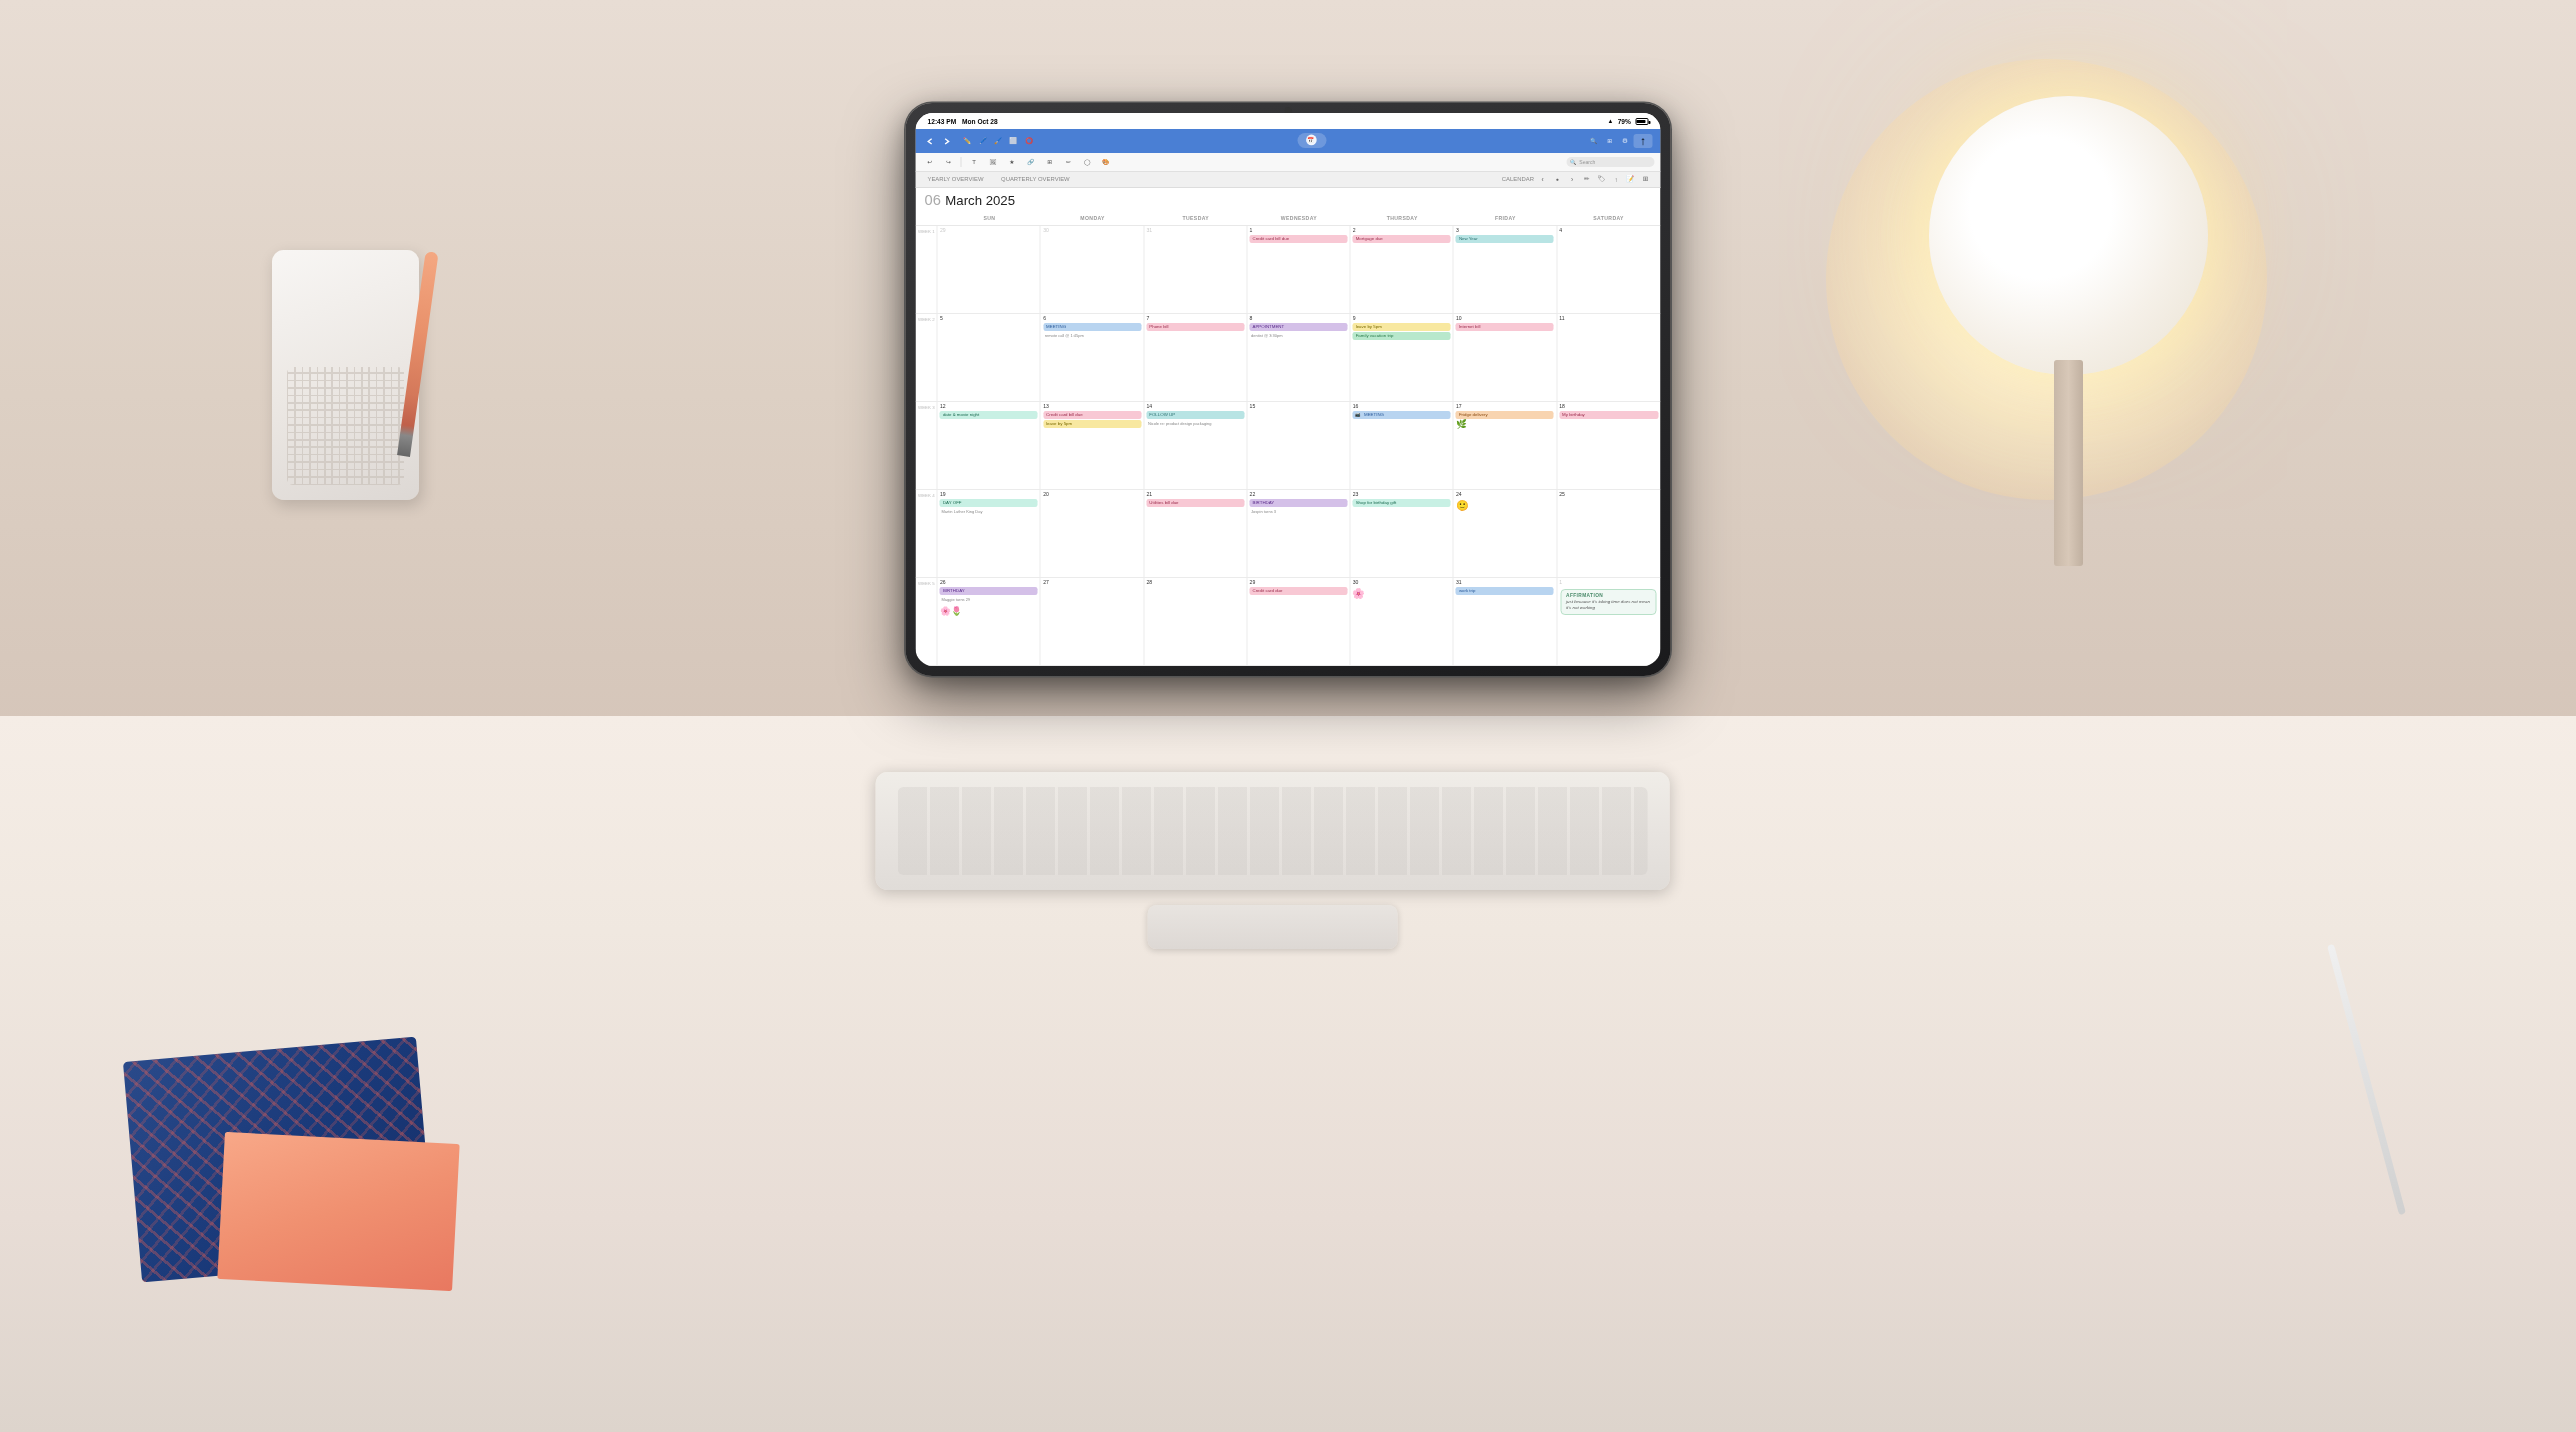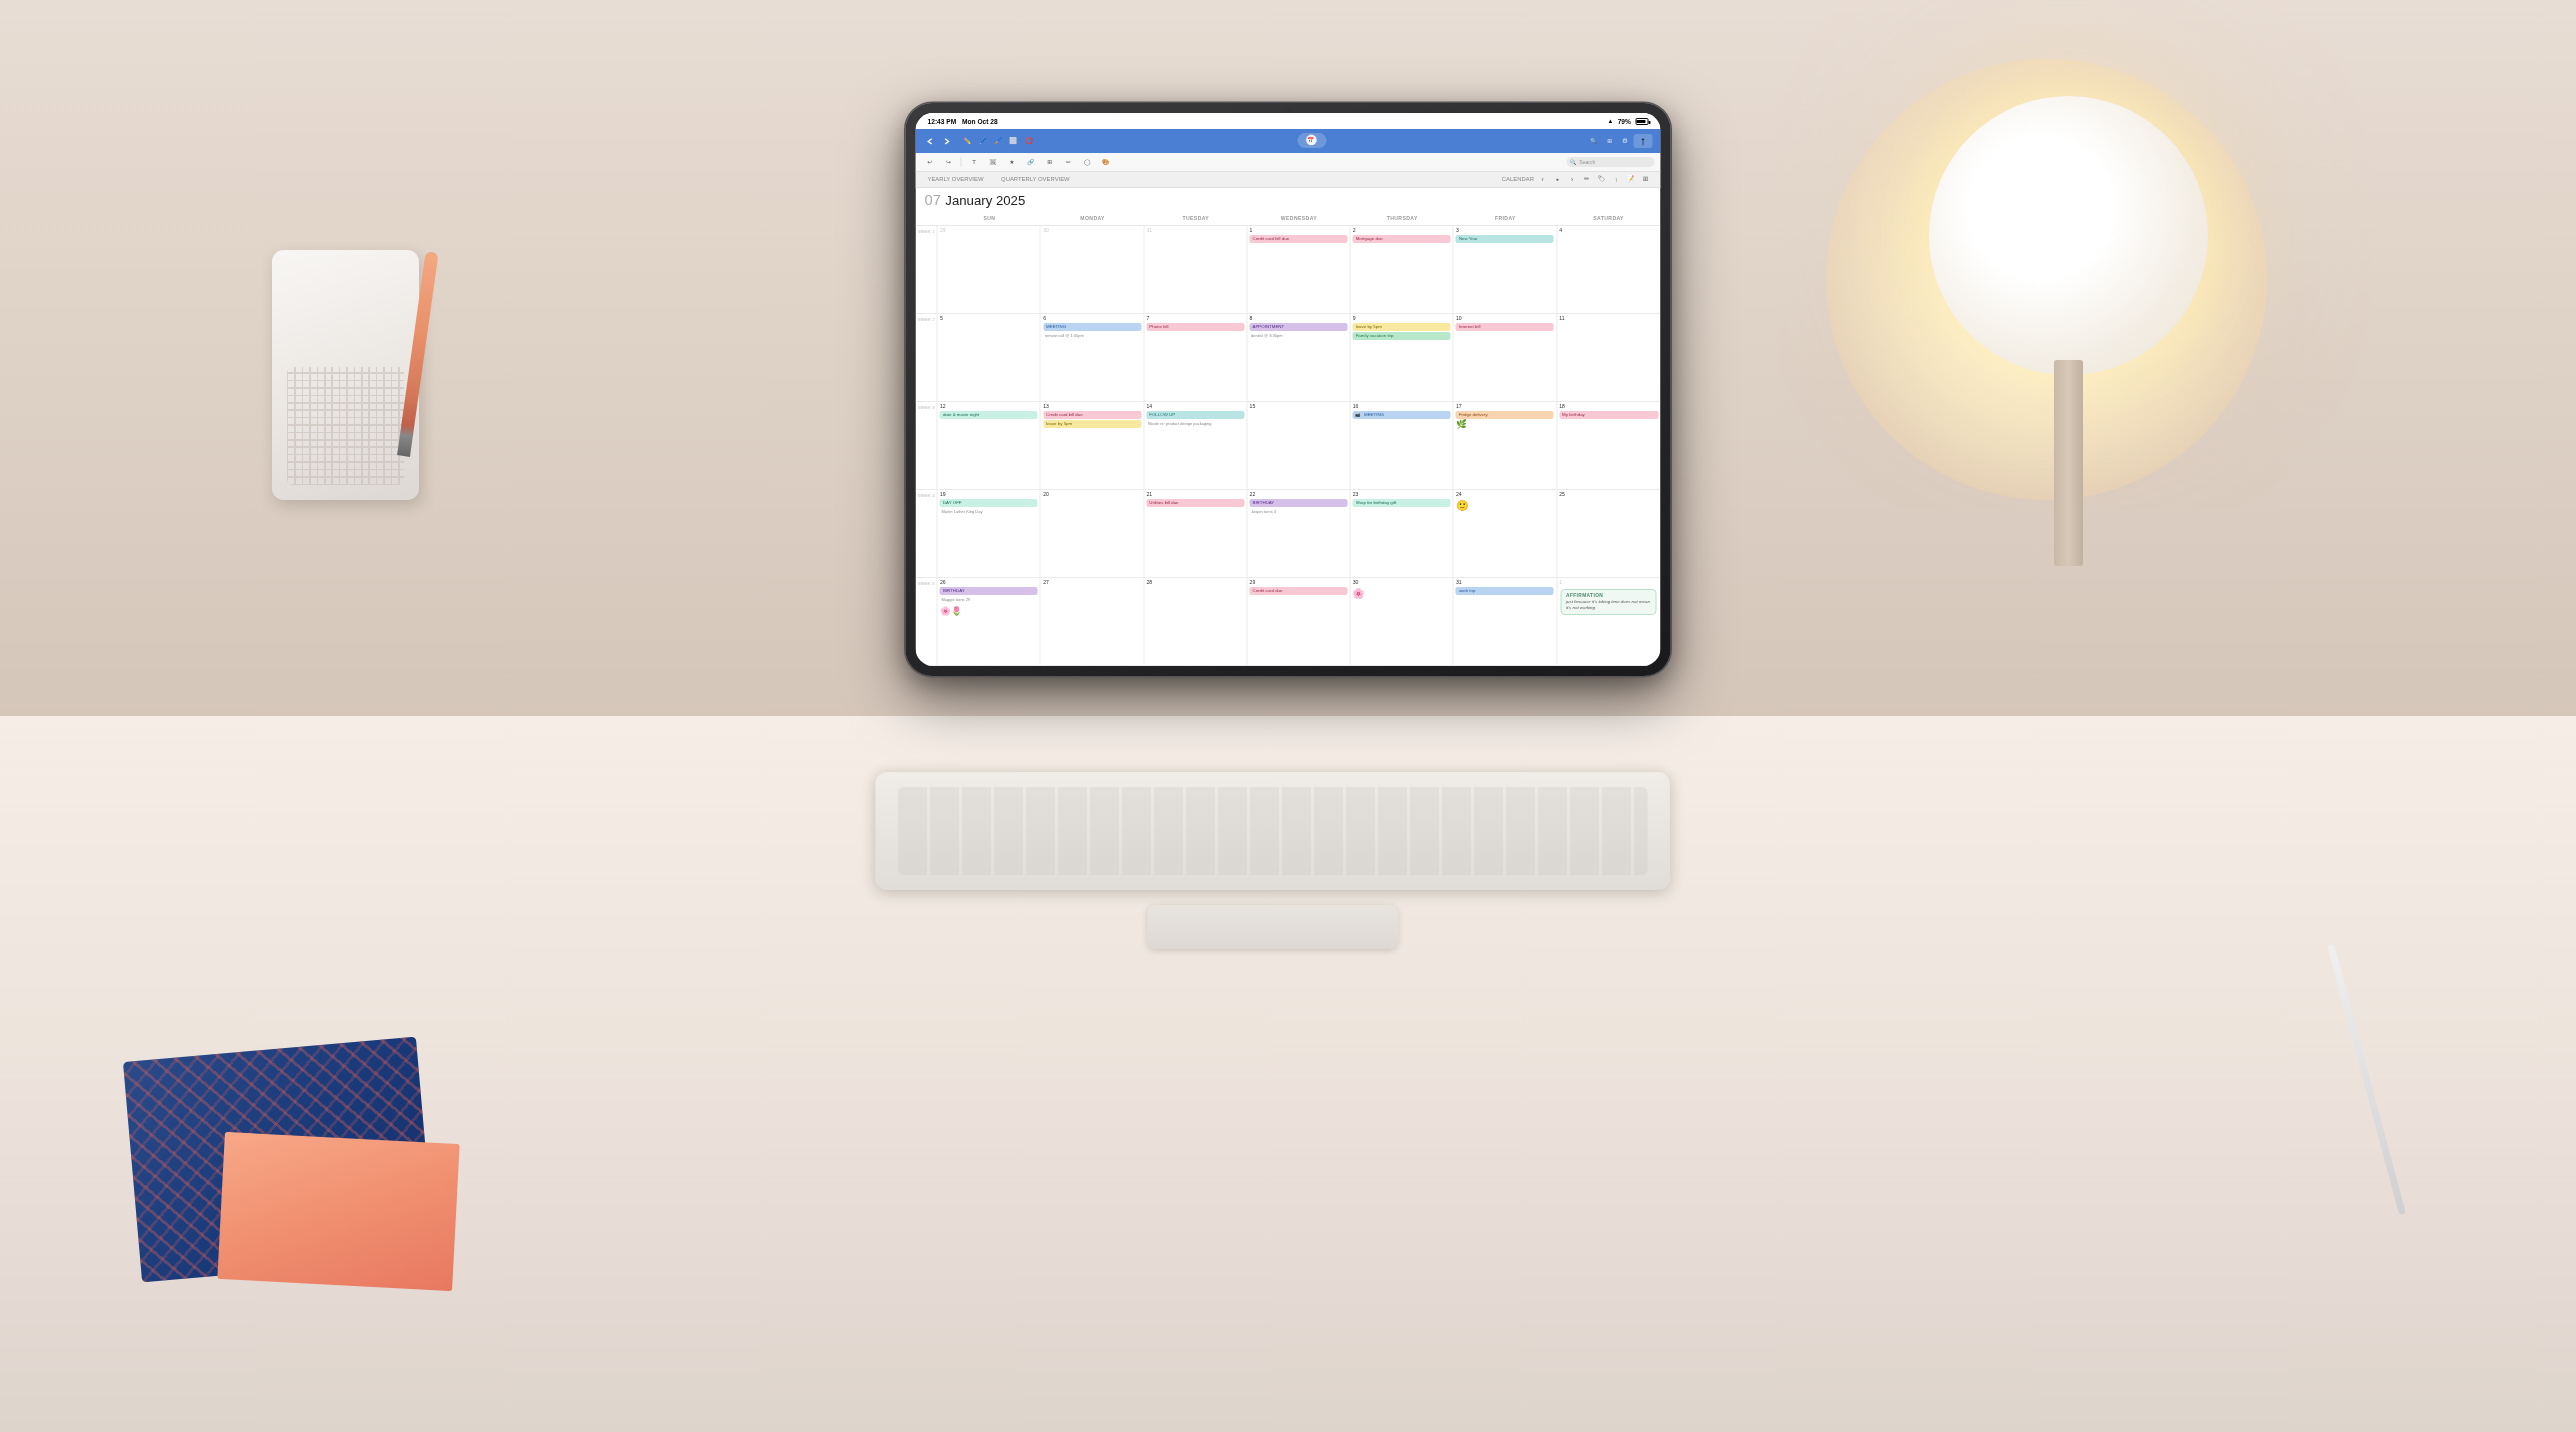--- a/index.html
+++ b/index.html
@@ -611,22 +611,22 @@
             <div class="view-action-btn">›</div>
             <div class="view-action-btn">✏</div>
             <div class="view-action-btn">🏷</div>
             <div class="view-action-btn">↑</div>
             <div class="view-action-btn">📝</div>
             <div class="view-action-btn">⊞</div>
           </div>
         </div>
 
         <div class="cal-header">
-          <span class="cal-month-num">07</span>
-          <span class="cal-month-name">January 2025</span>
+          <span class="cal-month-num">06</span>
+          <span class="cal-month-name">March 2025</span>
         </div>
 
         <div class="cal-grid">
 
           <div class="cal-days-header">
             <div class="cal-day-label"></div>
             <div class="cal-day-label">SUN</div>
             <div class="cal-day-label">MONDAY</div>
             <div class="cal-day-label">TUESDAY</div>
             <div class="cal-day-label">WEDNESDAY</div>

